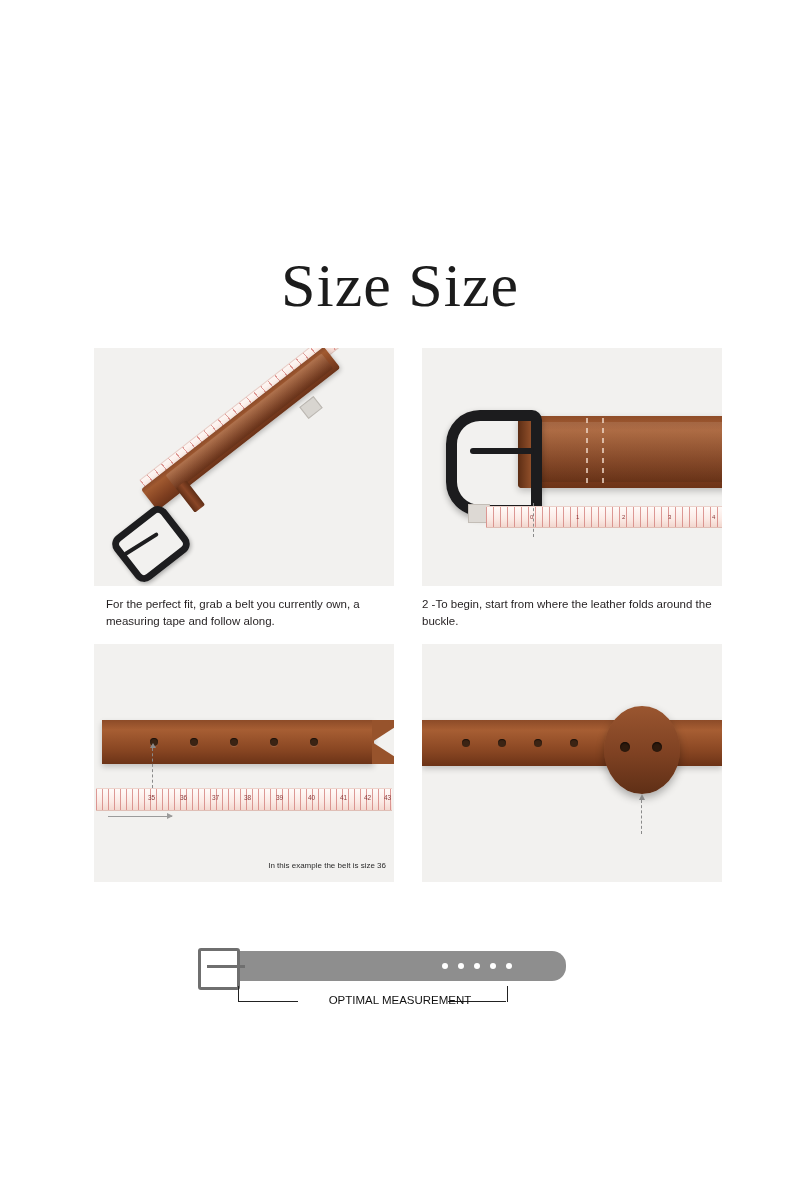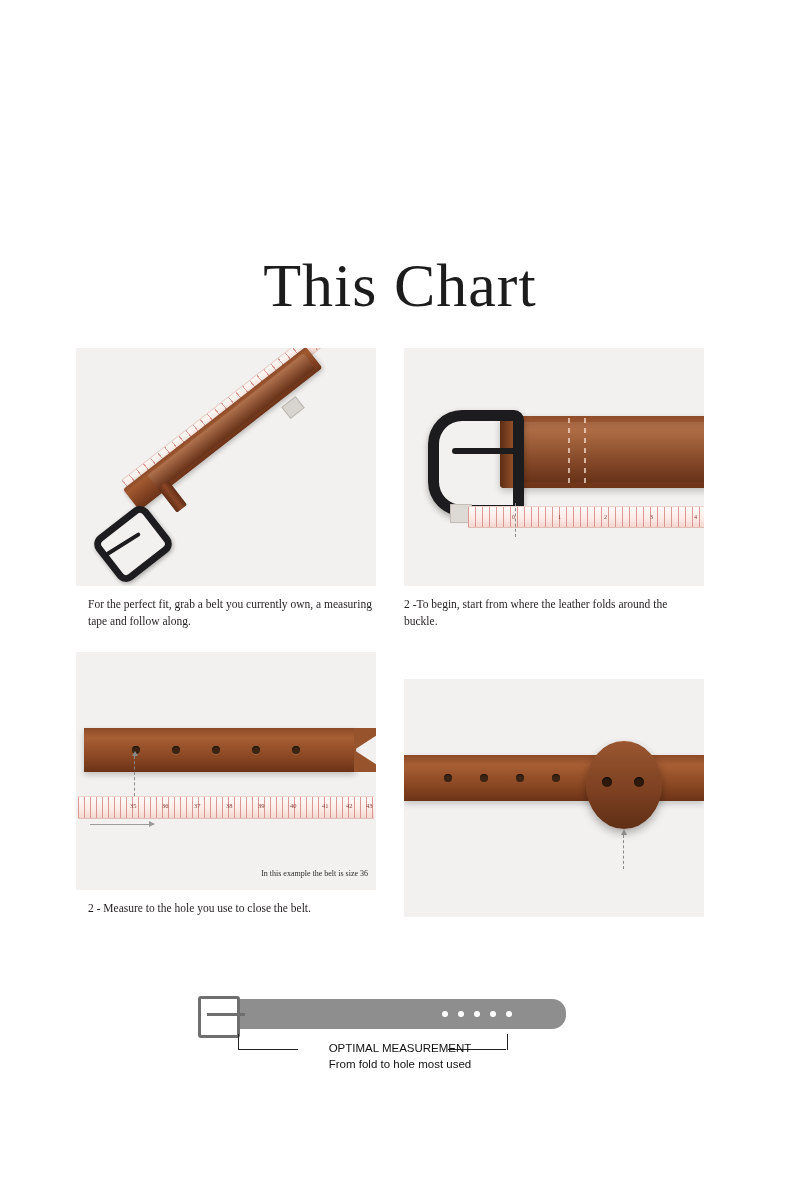--- a/index.html
+++ b/index.html
@@ -25,23 +25,22 @@
     font-family: "Liberation Serif", serif;
     font-size: 62px;
     font-weight: 400;
     letter-spacing: 1px;
     color: #1c1c1c;
   }
 
   .grid {
     position: absolute;
     top: 348px;
-    left: 76px;
+    left: 94px;
     width: 628px;
-    font-family: Liberation Serif, serif;
   }
 
   .row {
     display: flex;
     gap: 28px;
   }
 
   .cell {
     width: 300px;
   }
@@ -344,21 +343,21 @@
     position:absolute;
     left:-3.5px; top:-6px;
     border-bottom: 6px solid #8a8a8a;
     border-left: 3.5px solid transparent;
     border-right: 3.5px solid transparent;
   }
 
   
   .diagram {
     position: absolute;
-    top: 982px;
+    top: 934px;
     left: 0;
     width: 800px;
   }
   .diagram-inner {
     position: relative;
     width: 420px;
     margin: 0 auto;
     height: 100px;
   }
   .dg-buckle {
@@ -429,21 +428,21 @@
     left: 0; top: 76px;
     width: 420px;
     text-align: center;
     font-size: 11.5px;
     color: #111;
   }
 </style>
 </head>
 <body>
 
-<h1 class="page-title">This Chart</h1>
+<h1 class="page-title">Size Size</h1>
 
 <div class="grid">
 
   <div class="row">
 
     <div class="cell">
       <div class="photo">
         <div class="p1-tape">
             <div class="ticks"></div>
           </div>
@@ -474,21 +473,21 @@
             <span style="left:226px">4</span>
           </div>
         </div>
         <div class="p2-dash"></div>
       </div>
       <div class="caption">2 -To begin, start from where the leather folds around the buckle.</div>
     </div>
 
   </div>
 
-  <div class="row" style="margin-top:12px;align-items:center;">
+  <div class="row" style="margin-top:4px;">
 
     <div class="cell">
       <div class="photo">
         <div class="p3-belt"></div>
         <div class="p3-taper"></div>
         <div class="p3-hole" style="left:56px"></div>
         <div class="p3-hole" style="left:96px"></div>
         <div class="p3-hole" style="left:136px"></div>
         <div class="p3-hole" style="left:176px"></div>
         <div class="p3-hole" style="left:216px"></div>
@@ -503,21 +502,20 @@
           <span style="left:148px">38</span>
           <span style="left:180px">39</span>
           <span style="left:212px">40</span>
           <span style="left:244px">41</span>
           <span style="left:268px">42</span>
           <span style="left:288px">43</span>
         </div>
         <div class="p3-arrow"></div>
         <div class="p3-note">In this example the belt is size 36</div>
       </div>
-      <div class="caption indent">2 - Measure to the hole you use to close the belt.</div>
     </div>
 
     <div class="cell">
       <div class="photo">
         <div class="p4-belt"></div>
         <div class="p4-hole" style="left:40px"></div>
         <div class="p4-hole" style="left:76px"></div>
         <div class="p4-hole" style="left:112px"></div>
         <div class="p4-hole" style="left:148px"></div>
         <div class="p4-hole" style="left:184px"></div>
@@ -539,15 +537,14 @@
     <div class="dg-buckle"></div>
     <div class="dg-hole" style="left:252px"></div>
     <div class="dg-hole" style="left:268px"></div>
     <div class="dg-hole" style="left:284px"></div>
     <div class="dg-hole" style="left:300px"></div>
     <div class="dg-hole" style="left:316px"></div>
     <div class="dg-bracket"></div>
     <div class="dg-bracket-l"></div>
     <div class="dg-bracket-r"></div>
     <div class="dg-label">OPTIMAL MEASUREMENT</div>
-    <div class="dg-sub">From fold to hole most used</div>
   </div>
 </div>
 
 </body></html>

